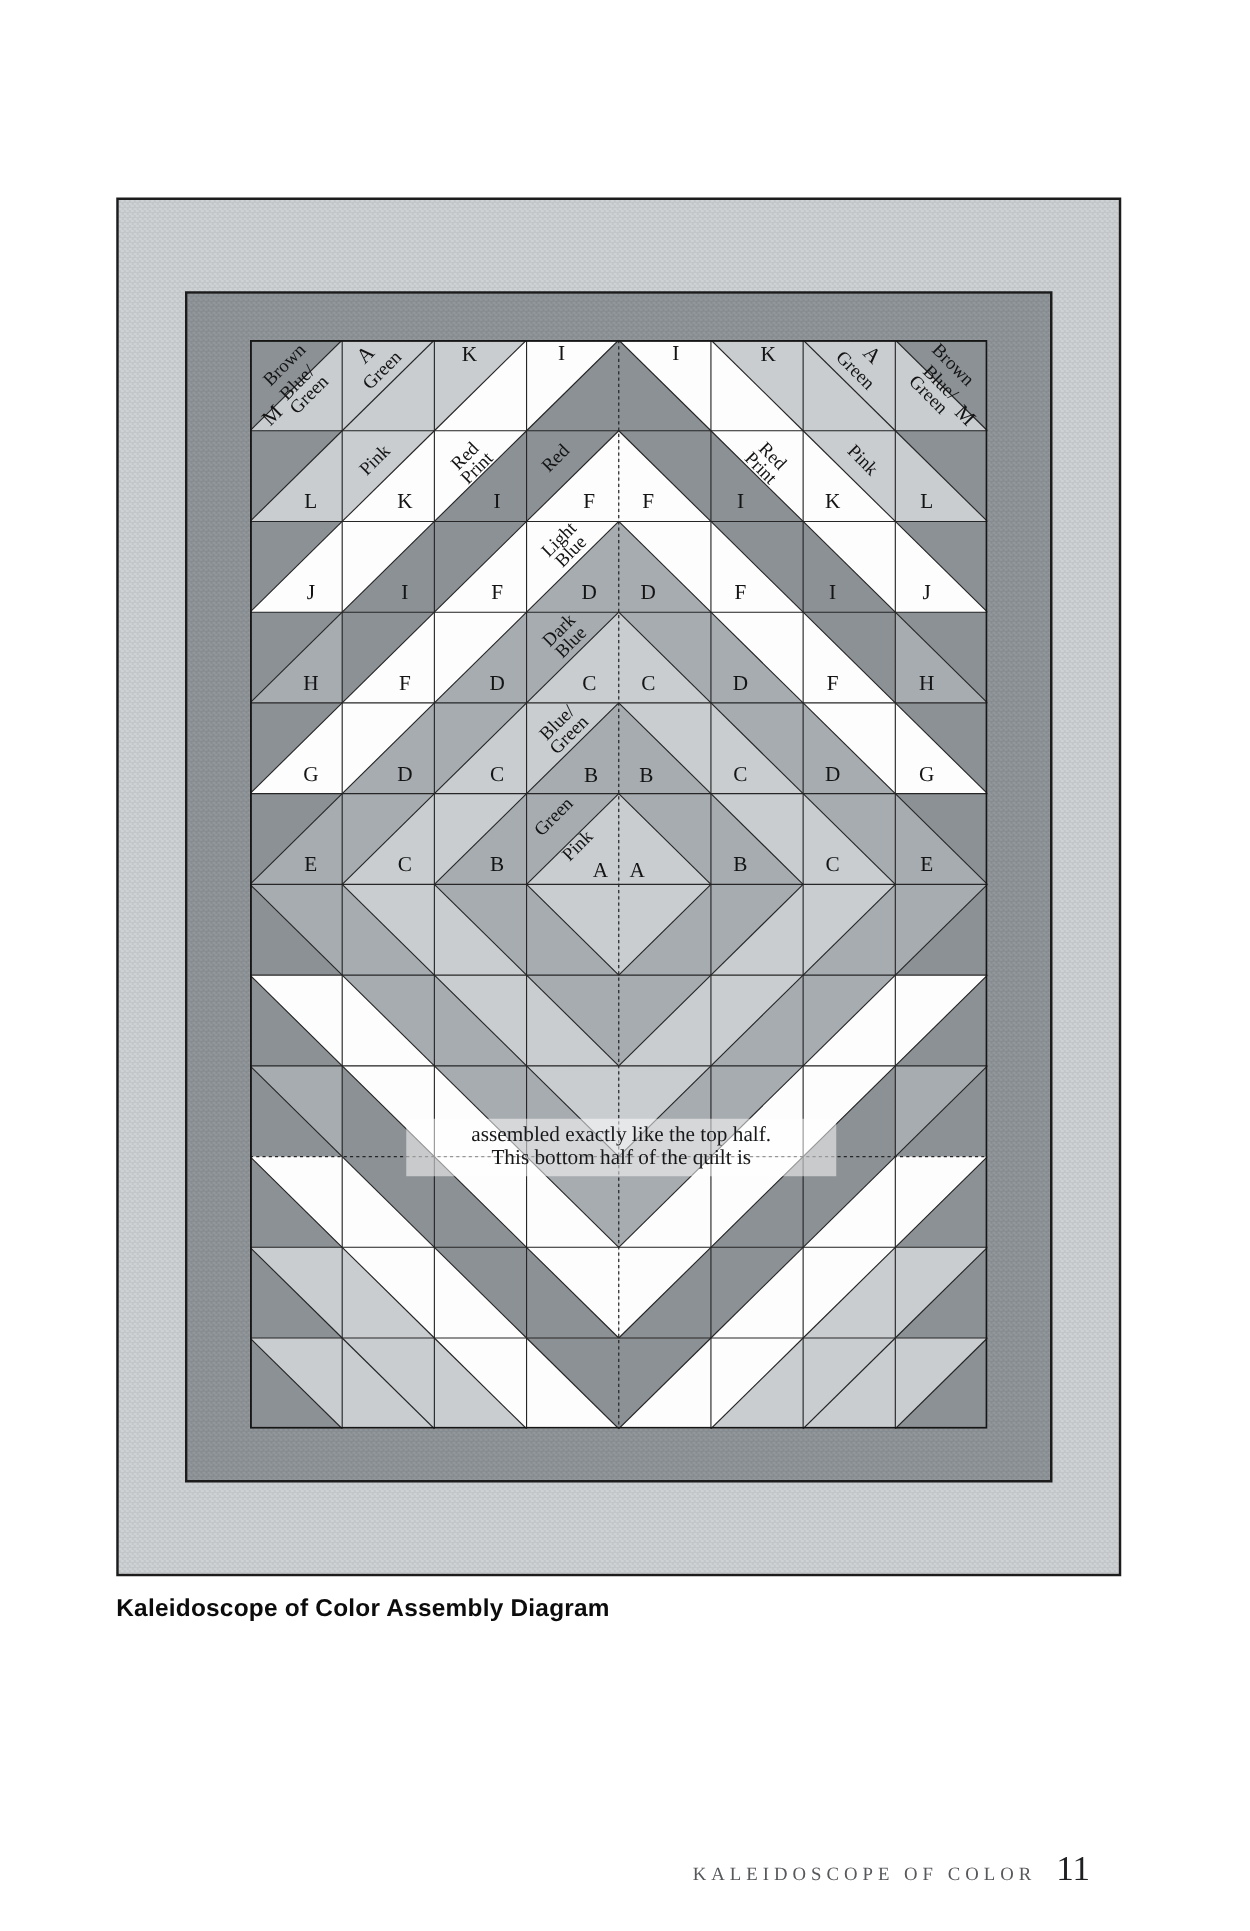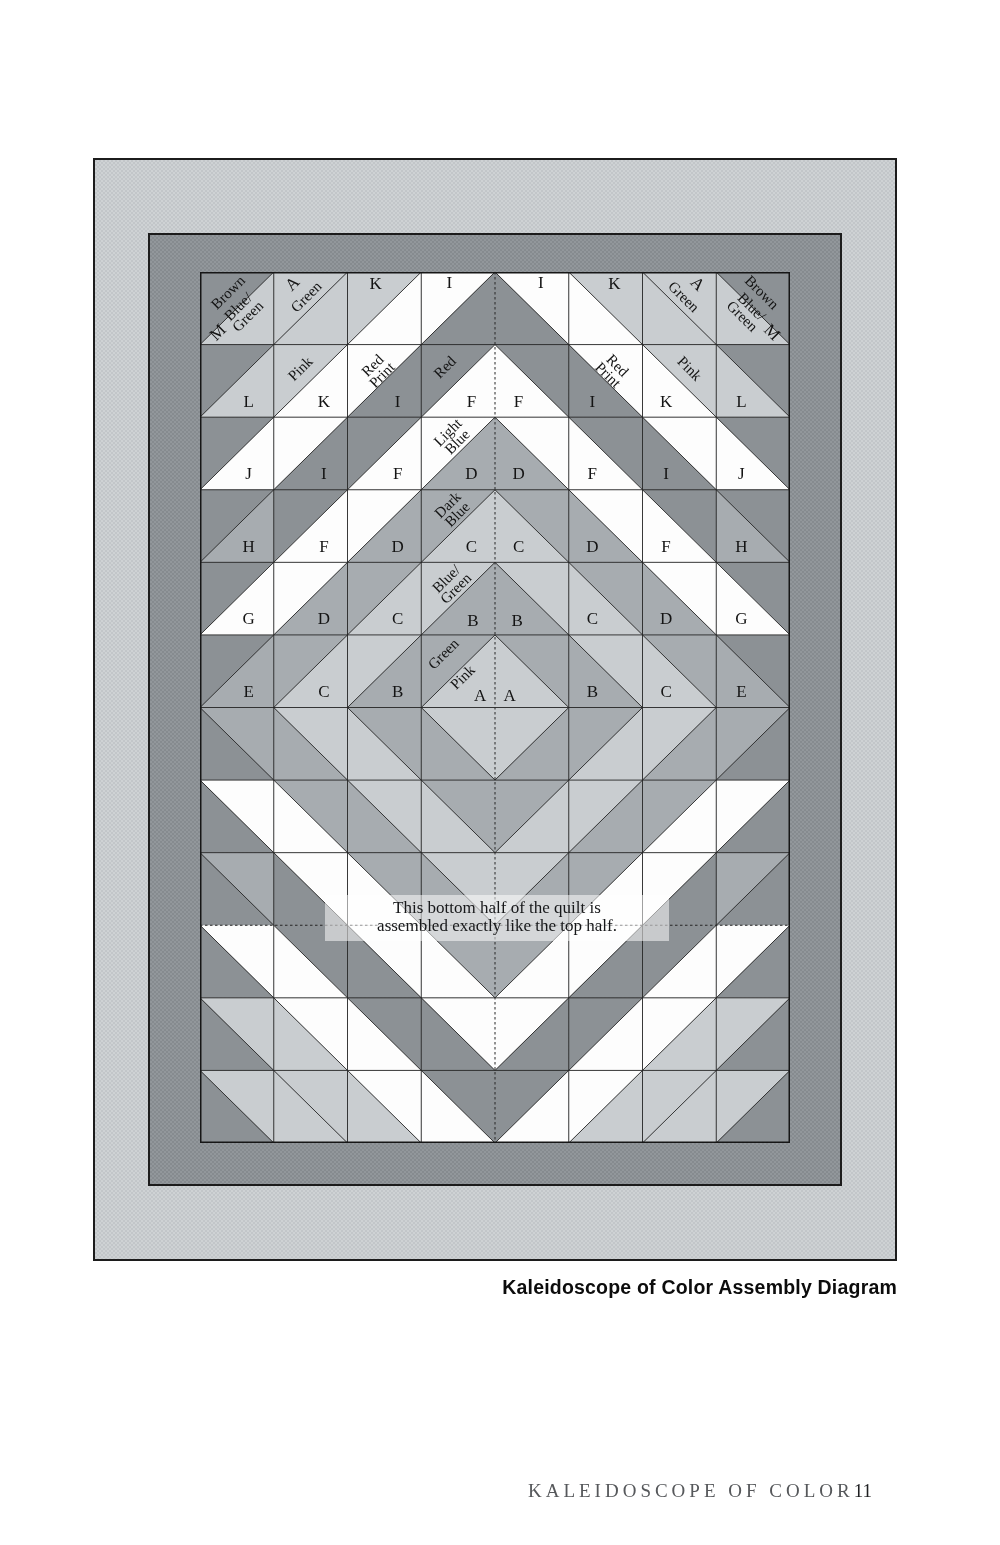--- a/index.html
+++ b/index.html
@@ -10,26 +10,26 @@
          background-image:conic-gradient(#ced2d4 25%, #c2c6c9 0 50%, #ced2d4 0 75%, #c2c6c9 0);
          background-size:4px 4px;}
   .inner{position:absolute;left:53px;top:73px;width:690px;height:949px;
          border:2px solid #1c1c1c;
          background-image:conic-gradient(#92979b 25%, #868b8f 0 50%, #92979b 0 75%, #868b8f 0);
          background-size:4px 4px;}
   #quilt{position:absolute;left:50px;top:37px;display:block;}
   .note{position:absolute;left:175px;top:660px;width:344px;padding:4px 0 6px;
         background:rgba(255,255,255,0.52);text-align:center;
         font-size:17px;line-height:18px;color:#17181a;}
-  .caption{position:absolute;left:93px;top:1276px;width:804px;text-align:right;
+  .caption{position:absolute;left:93px;top:1276px;width:804px;text-align:left;
            font-family:"Liberation Sans",sans-serif;font-weight:bold;font-size:19.5px;
            letter-spacing:.2px;color:#0c0c0c;}
   .footer{position:absolute;right:128px;top:1480px;white-space:nowrap;color:#56585b;}
-  .footer .ftitle{font-size:19px;letter-spacing:4px;margin-left:12px;}
-  .footer .fpage{font-size:19px;color:#1f2022;margin-left:0;}
+  .footer .ftitle{font-size:15px;letter-spacing:4px;margin-left:12px;}
+  .footer .fpage{font-size:28px;color:#1f2022;margin-left:16px;}
 </style>
 </head>
 <body>
 
 <div class="page">
 
   <div class="frame">
     <div class="inner">
       <svg id="quilt" width="590" height="871" viewBox="0 0 590 871">
           <polygon points="0 0 73.75 0 0 72.58333333333333" fill="#8c9195"></polygon>
@@ -398,22 +398,22 @@
           <text x="197.65" y="419.53166666666664" fill="#141414" font-family="&quot;Liberation Serif&quot;, serif" font-size="17" text-anchor="middle" dominant-baseline="central">B</text>
           <text x="243.375" y="381.7883333333333" fill="#141414" font-family="&quot;Liberation Serif&quot;, serif" font-size="15" text-anchor="middle" dominant-baseline="central" transform="rotate(-45 243.375 381.7883333333333)">Green</text>
           <text x="262.55" y="405.015" fill="#141414" font-family="&quot;Liberation Serif&quot;, serif" font-size="15" text-anchor="middle" dominant-baseline="central" transform="rotate(-45 262.55 405.015)">Pink</text>
           <text x="280.25" y="423.8866666666666" fill="#141414" font-family="&quot;Liberation Serif&quot;, serif" font-size="17" text-anchor="middle" dominant-baseline="central">A</text>
           <text x="309.75" y="423.8866666666666" fill="#141414" font-family="&quot;Liberation Serif&quot;, serif" font-size="17" text-anchor="middle" dominant-baseline="central">A</text>
           <text x="392.35" y="419.53166666666664" fill="#141414" font-family="&quot;Liberation Serif&quot;, serif" font-size="17" text-anchor="middle" dominant-baseline="central">B</text>
           <text x="466.1" y="419.53166666666664" fill="#141414" font-family="&quot;Liberation Serif&quot;, serif" font-size="17" text-anchor="middle" dominant-baseline="central">C</text>
           <text x="541.325" y="419.53166666666664" fill="#141414" font-family="&quot;Liberation Serif&quot;, serif" font-size="17" text-anchor="middle" dominant-baseline="central">E</text>
         </svg>
       <div class="note">
+        <div>assembled exactly like the top half.</div>
         <div>This bottom half of the quilt is</div>
-        <div>assembled exactly like the top half.</div>
       </div>
     </div>
   </div>
 
   <div class="caption">Kaleidoscope of Color Assembly Diagram</div>
 
   <div class="footer">
     <span class="ftitle">KALEIDOSCOPE OF COLOR</span><span class="fpage">11</span>
   </div>
 

